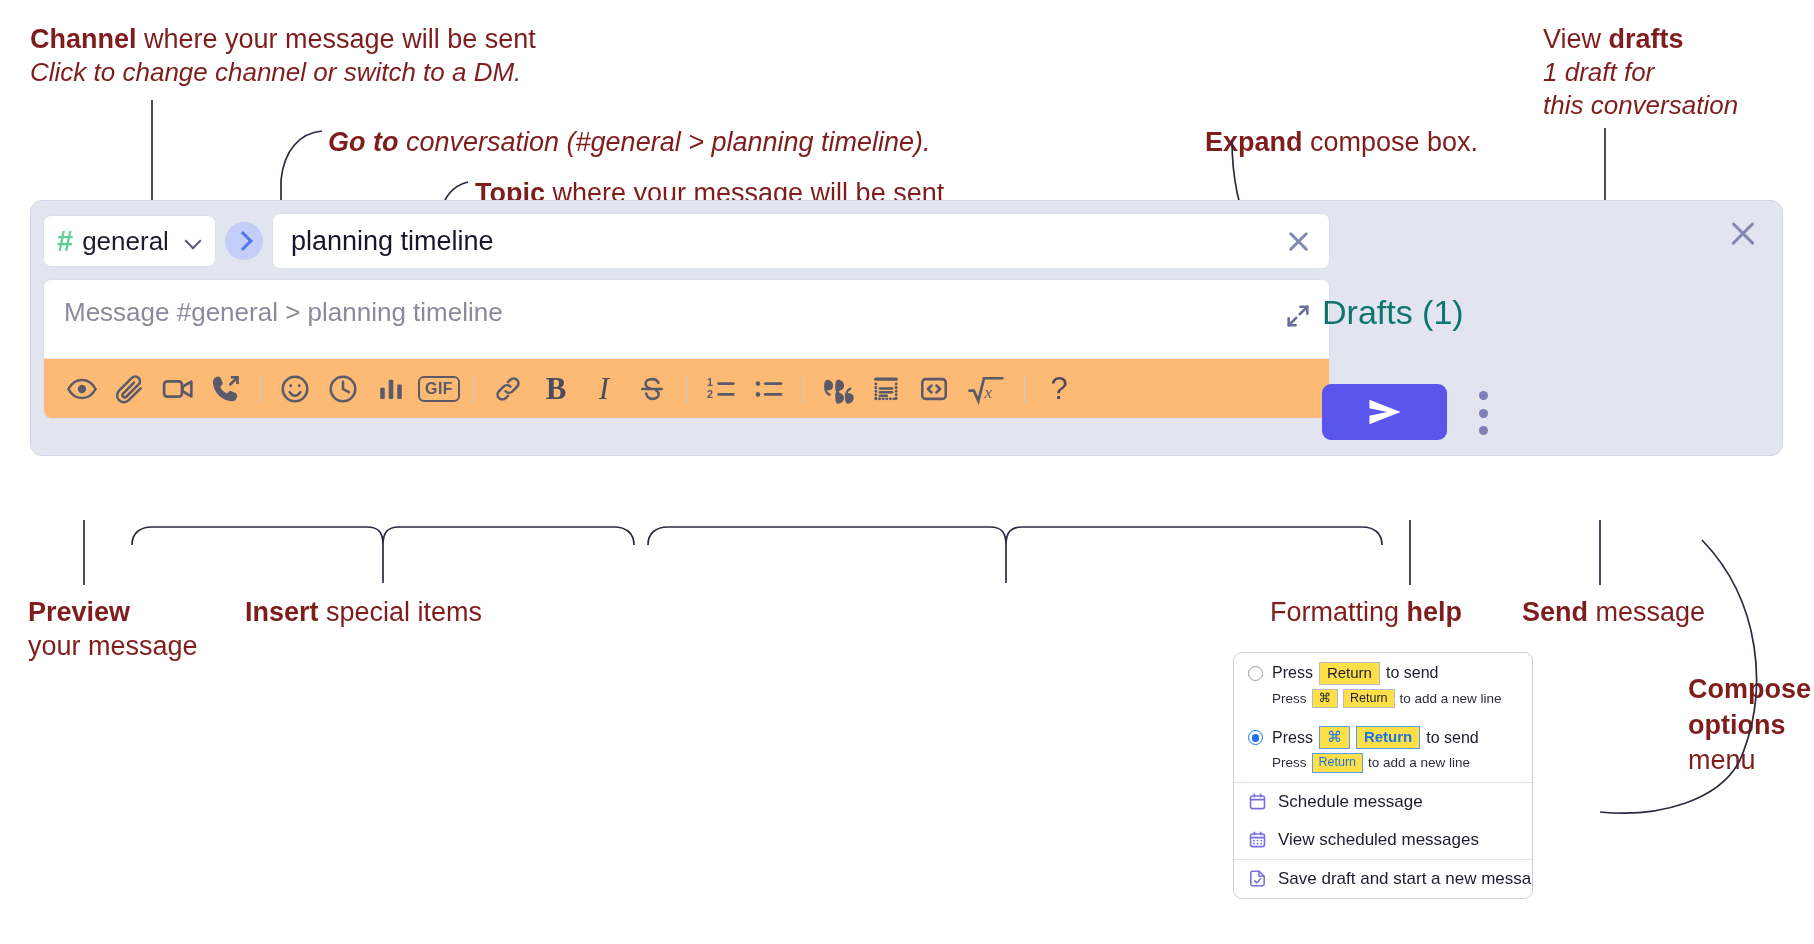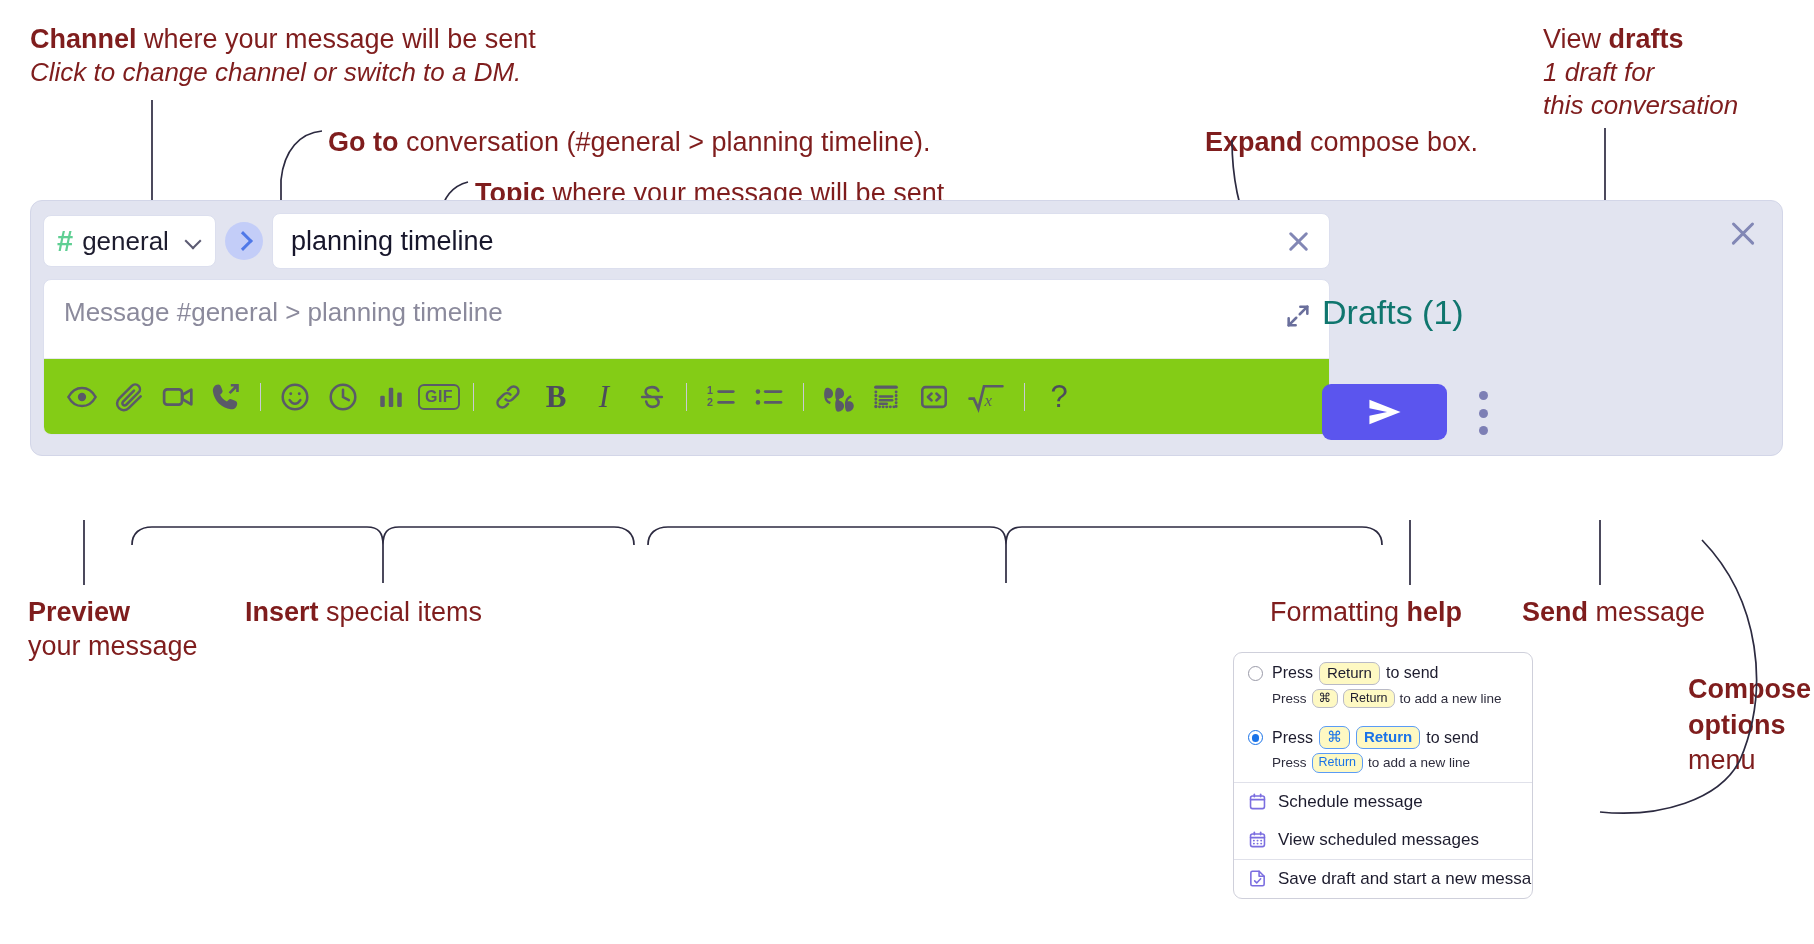--- a/index.html
+++ b/index.html
@@ -70,22 +70,22 @@
   }
   #message-input{
     height:78px;display:flex;align-items:flex-start;padding:17px 20px 0 20px;
     box-sizing:border-box;
   }
   #message-placeholder{font-size:26px;color:#8b8a9c;}
   #expand-button{position:absolute;right:17px;top:22px;width:28px;height:28px;}
 
   
   #toolbar{
-    background:#84cc16;border-top:1px solid #e6e7f0;
-    height:76px;display:flex;align-items:center;padding:0 10px 0 14px;
+    background:#fdba74;border-top:1px solid #e6e7f0;
+    height:60px;display:flex;align-items:center;padding:0 10px 0 14px;
     box-sizing:border-box;
   }
   .tbtn{
     width:48px;height:48px;display:flex;align-items:center;justify-content:center;
     color:#5a5a68;flex:0 0 auto;
   }
   .tbtn svg{display:block;}
   .tsep{width:1px;height:28px;background:#c9cad6;margin:0 10px;flex:0 0 auto;}
   .gifbox{
     border:2.2px solid #5a5a68;border-radius:6px;font-size:16px;font-weight:bold;
@@ -131,22 +131,22 @@
   }
   .radio.on{border-color:#1a73e8;background:#fff;position:relative;}
   .radio.on::after{
     content:"";position:absolute;left:2.6px;top:2.6px;width:7.8px;height:7.8px;
     border-radius:50%;background:#1a73e8;
   }
   .opt-main{font-size:16px;color:#1d1c2e;display:flex;align-items:center;gap:6px;white-space:nowrap;}
   .opt-sub{font-size:13.5px;color:#2d2c3c;display:flex;align-items:center;gap:5px;
            white-space:nowrap;padding:2px 0 9px 38px;}
   .key{
-    border:1px solid #b9bac6;border-radius:7px;padding:1px 7px;font-size:15px;
-    color:#1d1c2e;background:#fef9c3;line-height:1.25;
+    border:1px solid #b9bac6;border-radius:0;padding:1px 7px;font-size:15px;
+    color:#1d1c2e;background:#fde047;line-height:1.25;
   }
   .key.sm{font-size:12.5px;padding:1px 6px;}
   .key.blue{border-color:#5a9bf6;color:#1a73e8;}
   .menu-div{height:1px;background:#e0e1ea;}
   .menu-item{
     display:flex;align-items:center;gap:11px;padding:9px 14px;font-size:17px;color:#1d1c2e;
     white-space:nowrap;
   }
   .menu-item svg{flex:0 0 auto;}
 
@@ -157,21 +157,21 @@
 </head>
 <body>
 
 <div class="stage">
 
   <div class="anno" style="left:30px;top:22px;">
     <div class="anno-l1"><span class="b">Channel</span><span> where your message will be sent</span></div>
     <div class="anno-l2">Click to change channel or switch to a DM.</div>
   </div>
 
-  <div class="anno anno-l1" style="left:328px;top:125px;">
+  <div class="anno anno-l1" style="left:328px;top:125px;font-style:italic;">
     <span class="b">Go to</span><span> conversation (#general &gt; planning timeline).</span>
   </div>
 
   <div class="anno anno-l1" style="left:475px;top:176px;">
     <span class="b">Topic</span><span> where your message will be sent</span>
   </div>
 
   <div class="anno anno-l1" style="left:1205px;top:125px;">
     <span class="b">Expand</span><span> compose box.</span>
   </div>

